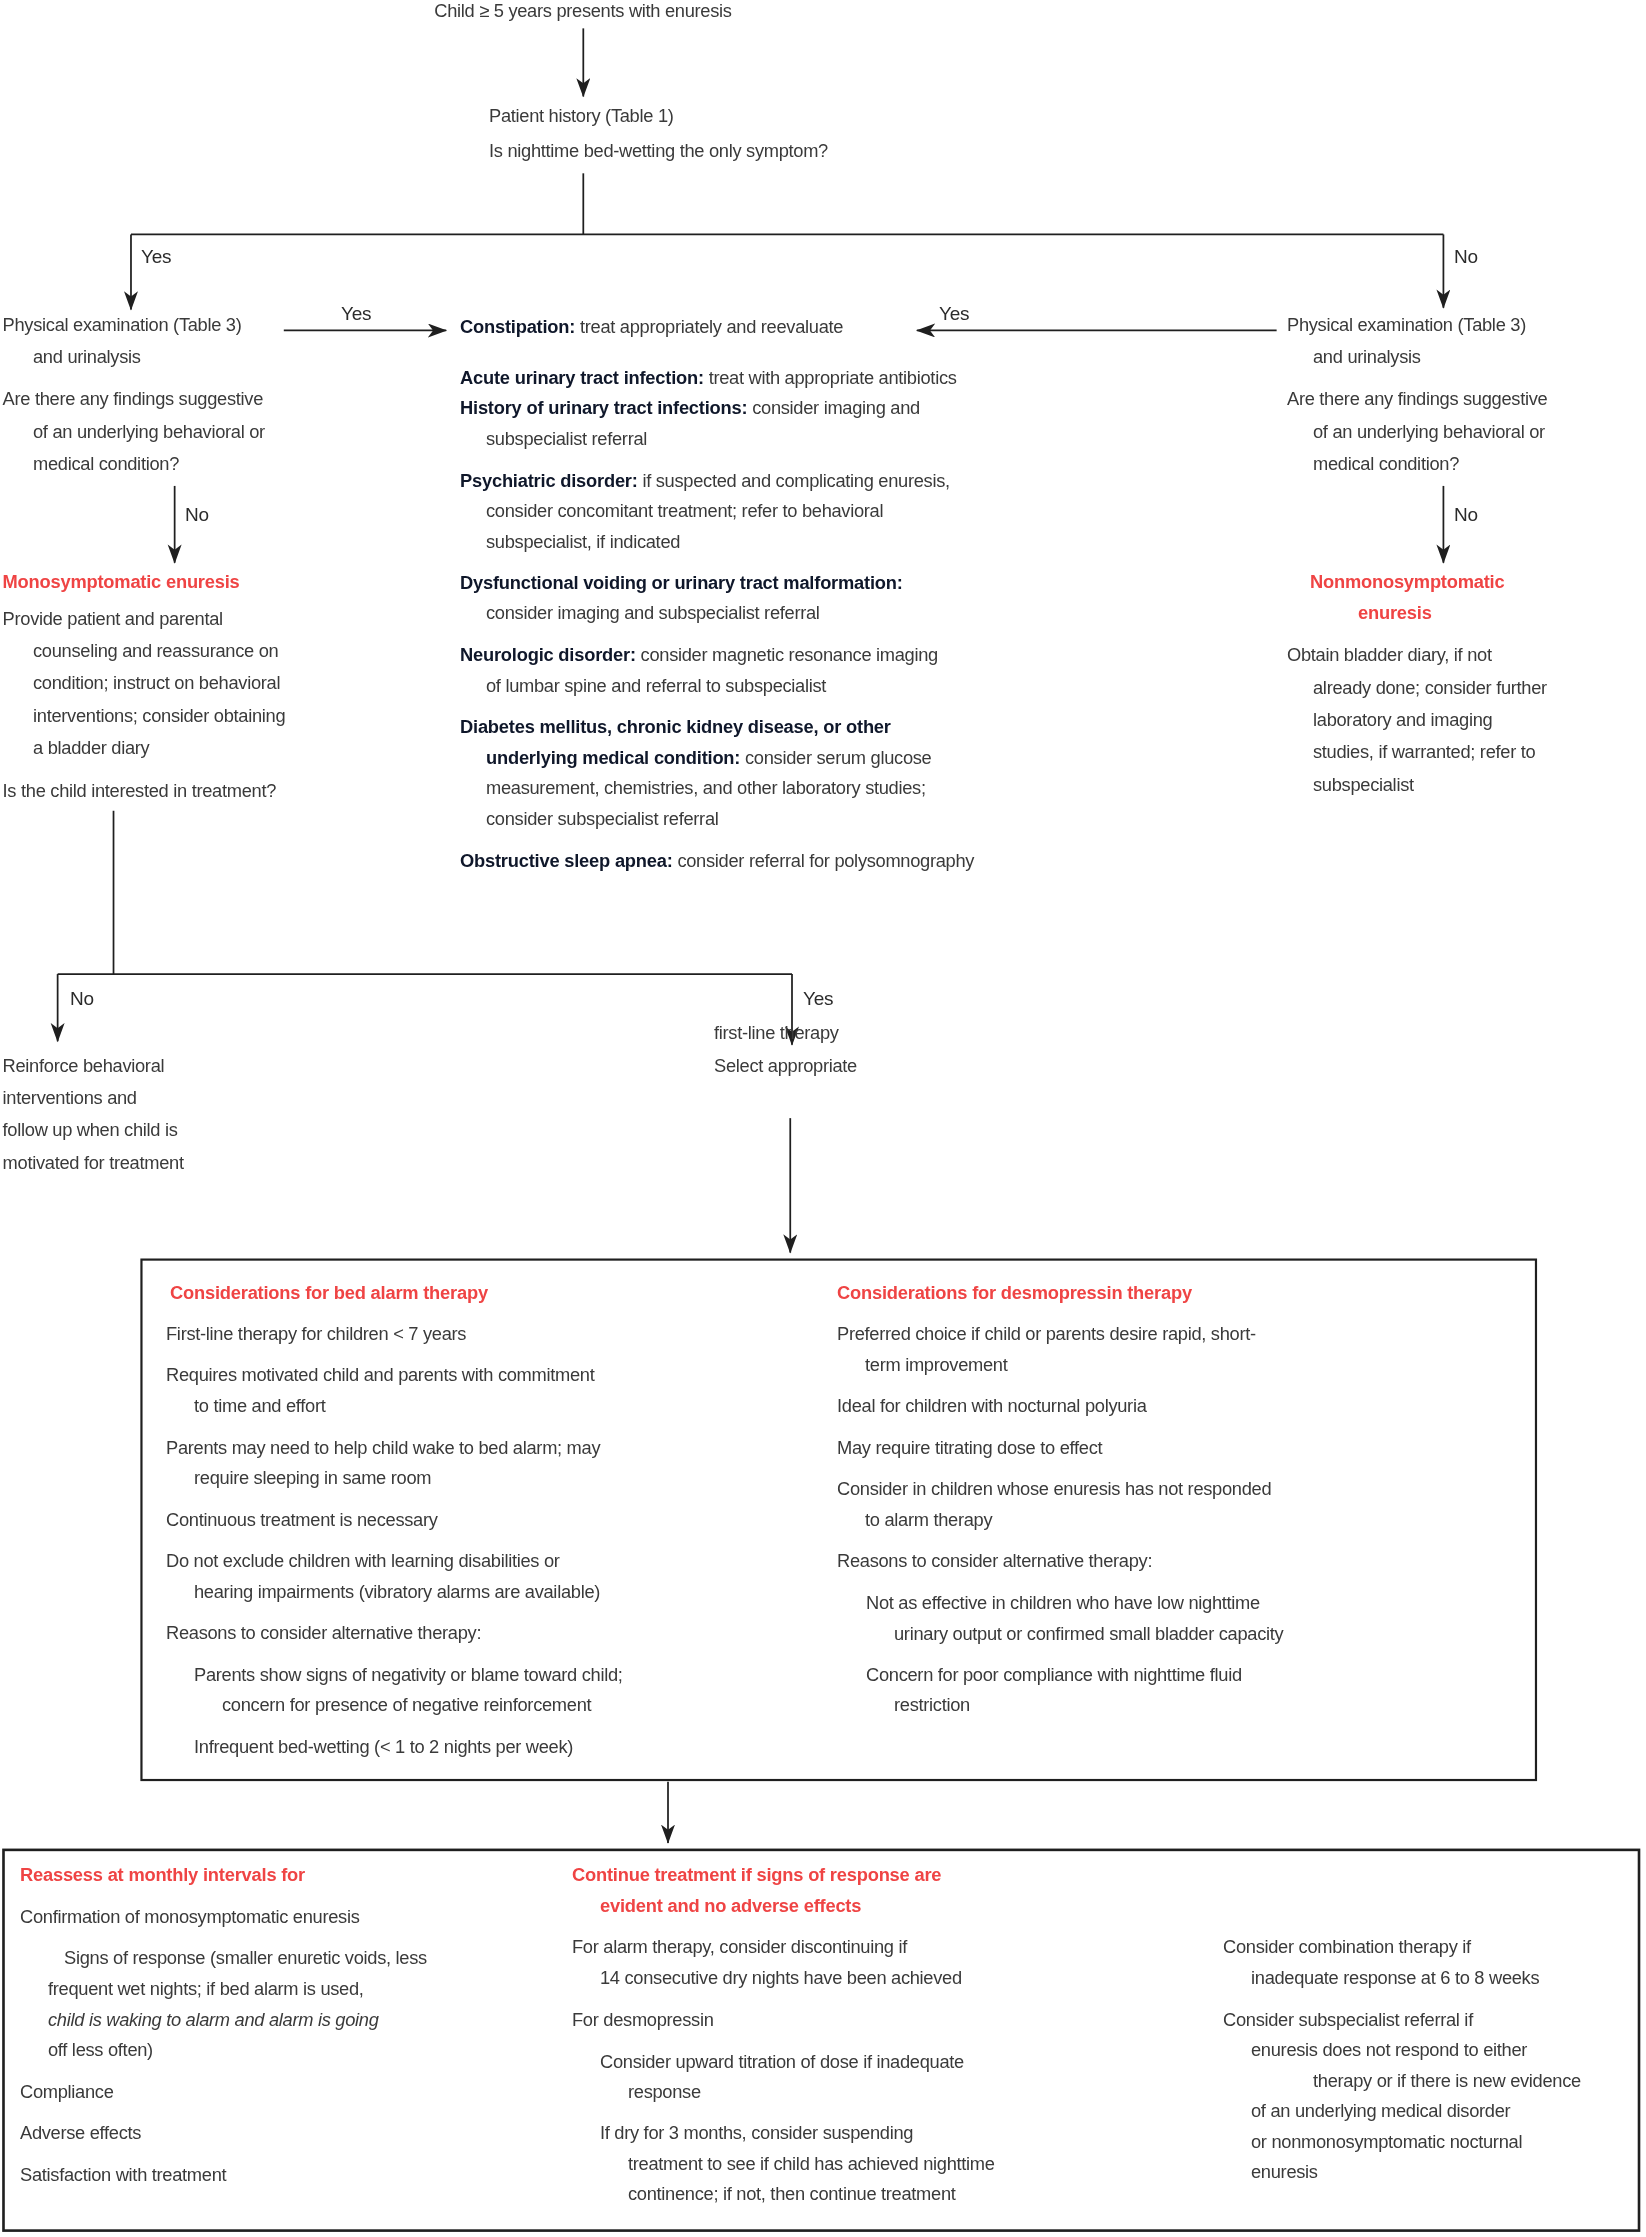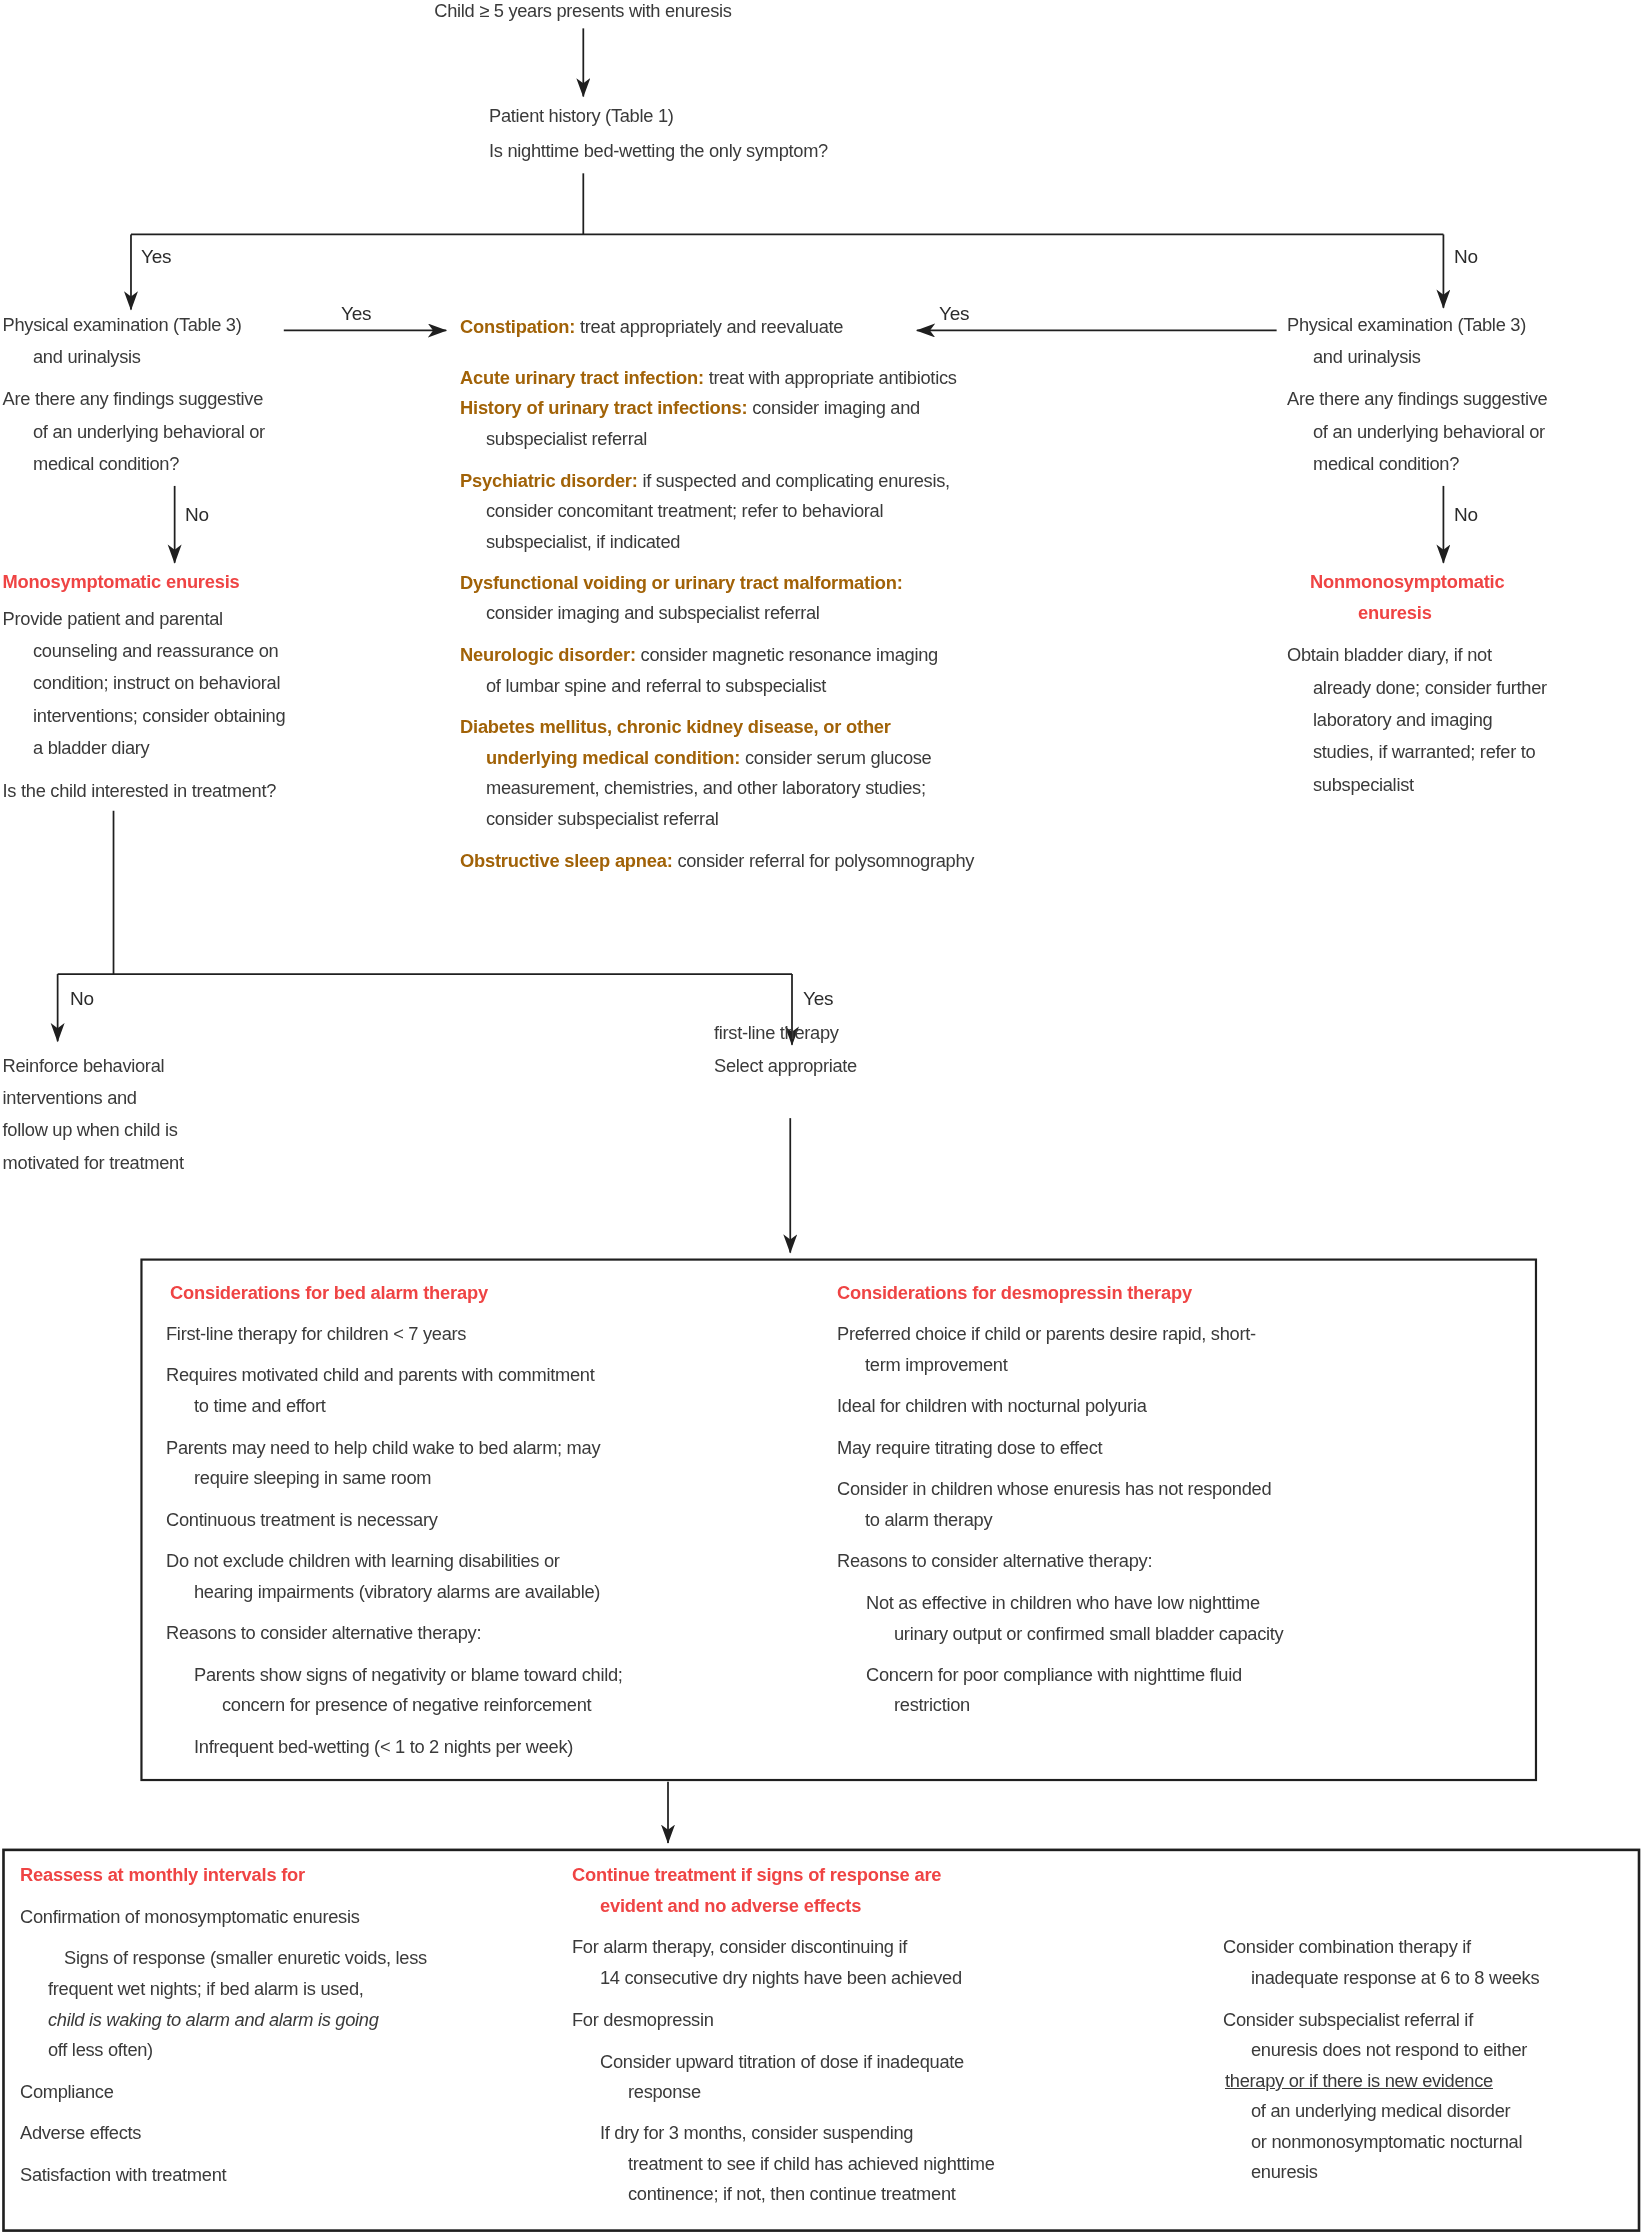--- a/index.html
+++ b/index.html
@@ -6,21 +6,21 @@
   .stage {
     position:relative; width:1646px; height:2238px; background:#ffffff;
     font-family:"Liberation Sans","DejaVu Sans",sans-serif;
     overflow:hidden;
   }
   svg.wires { position:absolute; left:0; top:0; pointer-events:none; }
   .t {
     position:absolute; white-space:nowrap; line-height:1;
     font-size:18.3px; letter-spacing:-0.3px; color:#3a3a3a;
   }
-  .bb { font-weight:700; color:#a16207; letter-spacing:-0.2px; }
+  .bb { font-weight:700; color:#0f172a; letter-spacing:-0.2px; }
   .t.bold { font-weight:700; color:#ef4444; letter-spacing:-0.2px; }
   .t.lbl { font-size:19px; color:#2b2b2b; }
   .center { transform:translateX(-50%); }
 </style>
 </head>
 <body>
 
 <div class="stage">
 
   <svg class="wires" width="1646" height="2238" viewBox="0 0 1885 2562">
@@ -158,19 +158,19 @@
   <div class="t" style="left:600px; top:2053px;">Consider upward titration of dose if inadequate</div>
   <div class="t" style="left:628px; top:2083px;">response</div>
   <div class="t" style="left:600px; top:2124px;">If dry for 3 months, consider suspending</div>
   <div class="t" style="left:628px; top:2155px;">treatment to see if child has achieved nighttime</div>
   <div class="t" style="left:628px; top:2185px;">continence; if not, then continue treatment</div>
 
   <div class="t" style="left:1223px; top:1938px;">Consider combination therapy if</div>
   <div class="t" style="left:1251px; top:1969px;">inadequate response at 6 to 8 weeks</div>
   <div class="t" style="left:1223px; top:2011px;">Consider subspecialist referral if</div>
   <div class="t" style="left:1251px; top:2041px;">enuresis does not respond to either</div>
-  <div class="t" style="left:1225px; top:2072px;text-decoration:underline;">therapy or if there is new evidence</div>
+  <div class="t" style="left:1313px; top:2072px;">therapy or if there is new evidence</div>
   <div class="t" style="left:1251px; top:2102px;">of an underlying medical disorder</div>
   <div class="t" style="left:1251px; top:2133px;">or nonmonosymptomatic nocturnal</div>
   <div class="t" style="left:1251px; top:2163px;">enuresis</div>
 
 </div>
 
 
 </body></html>

